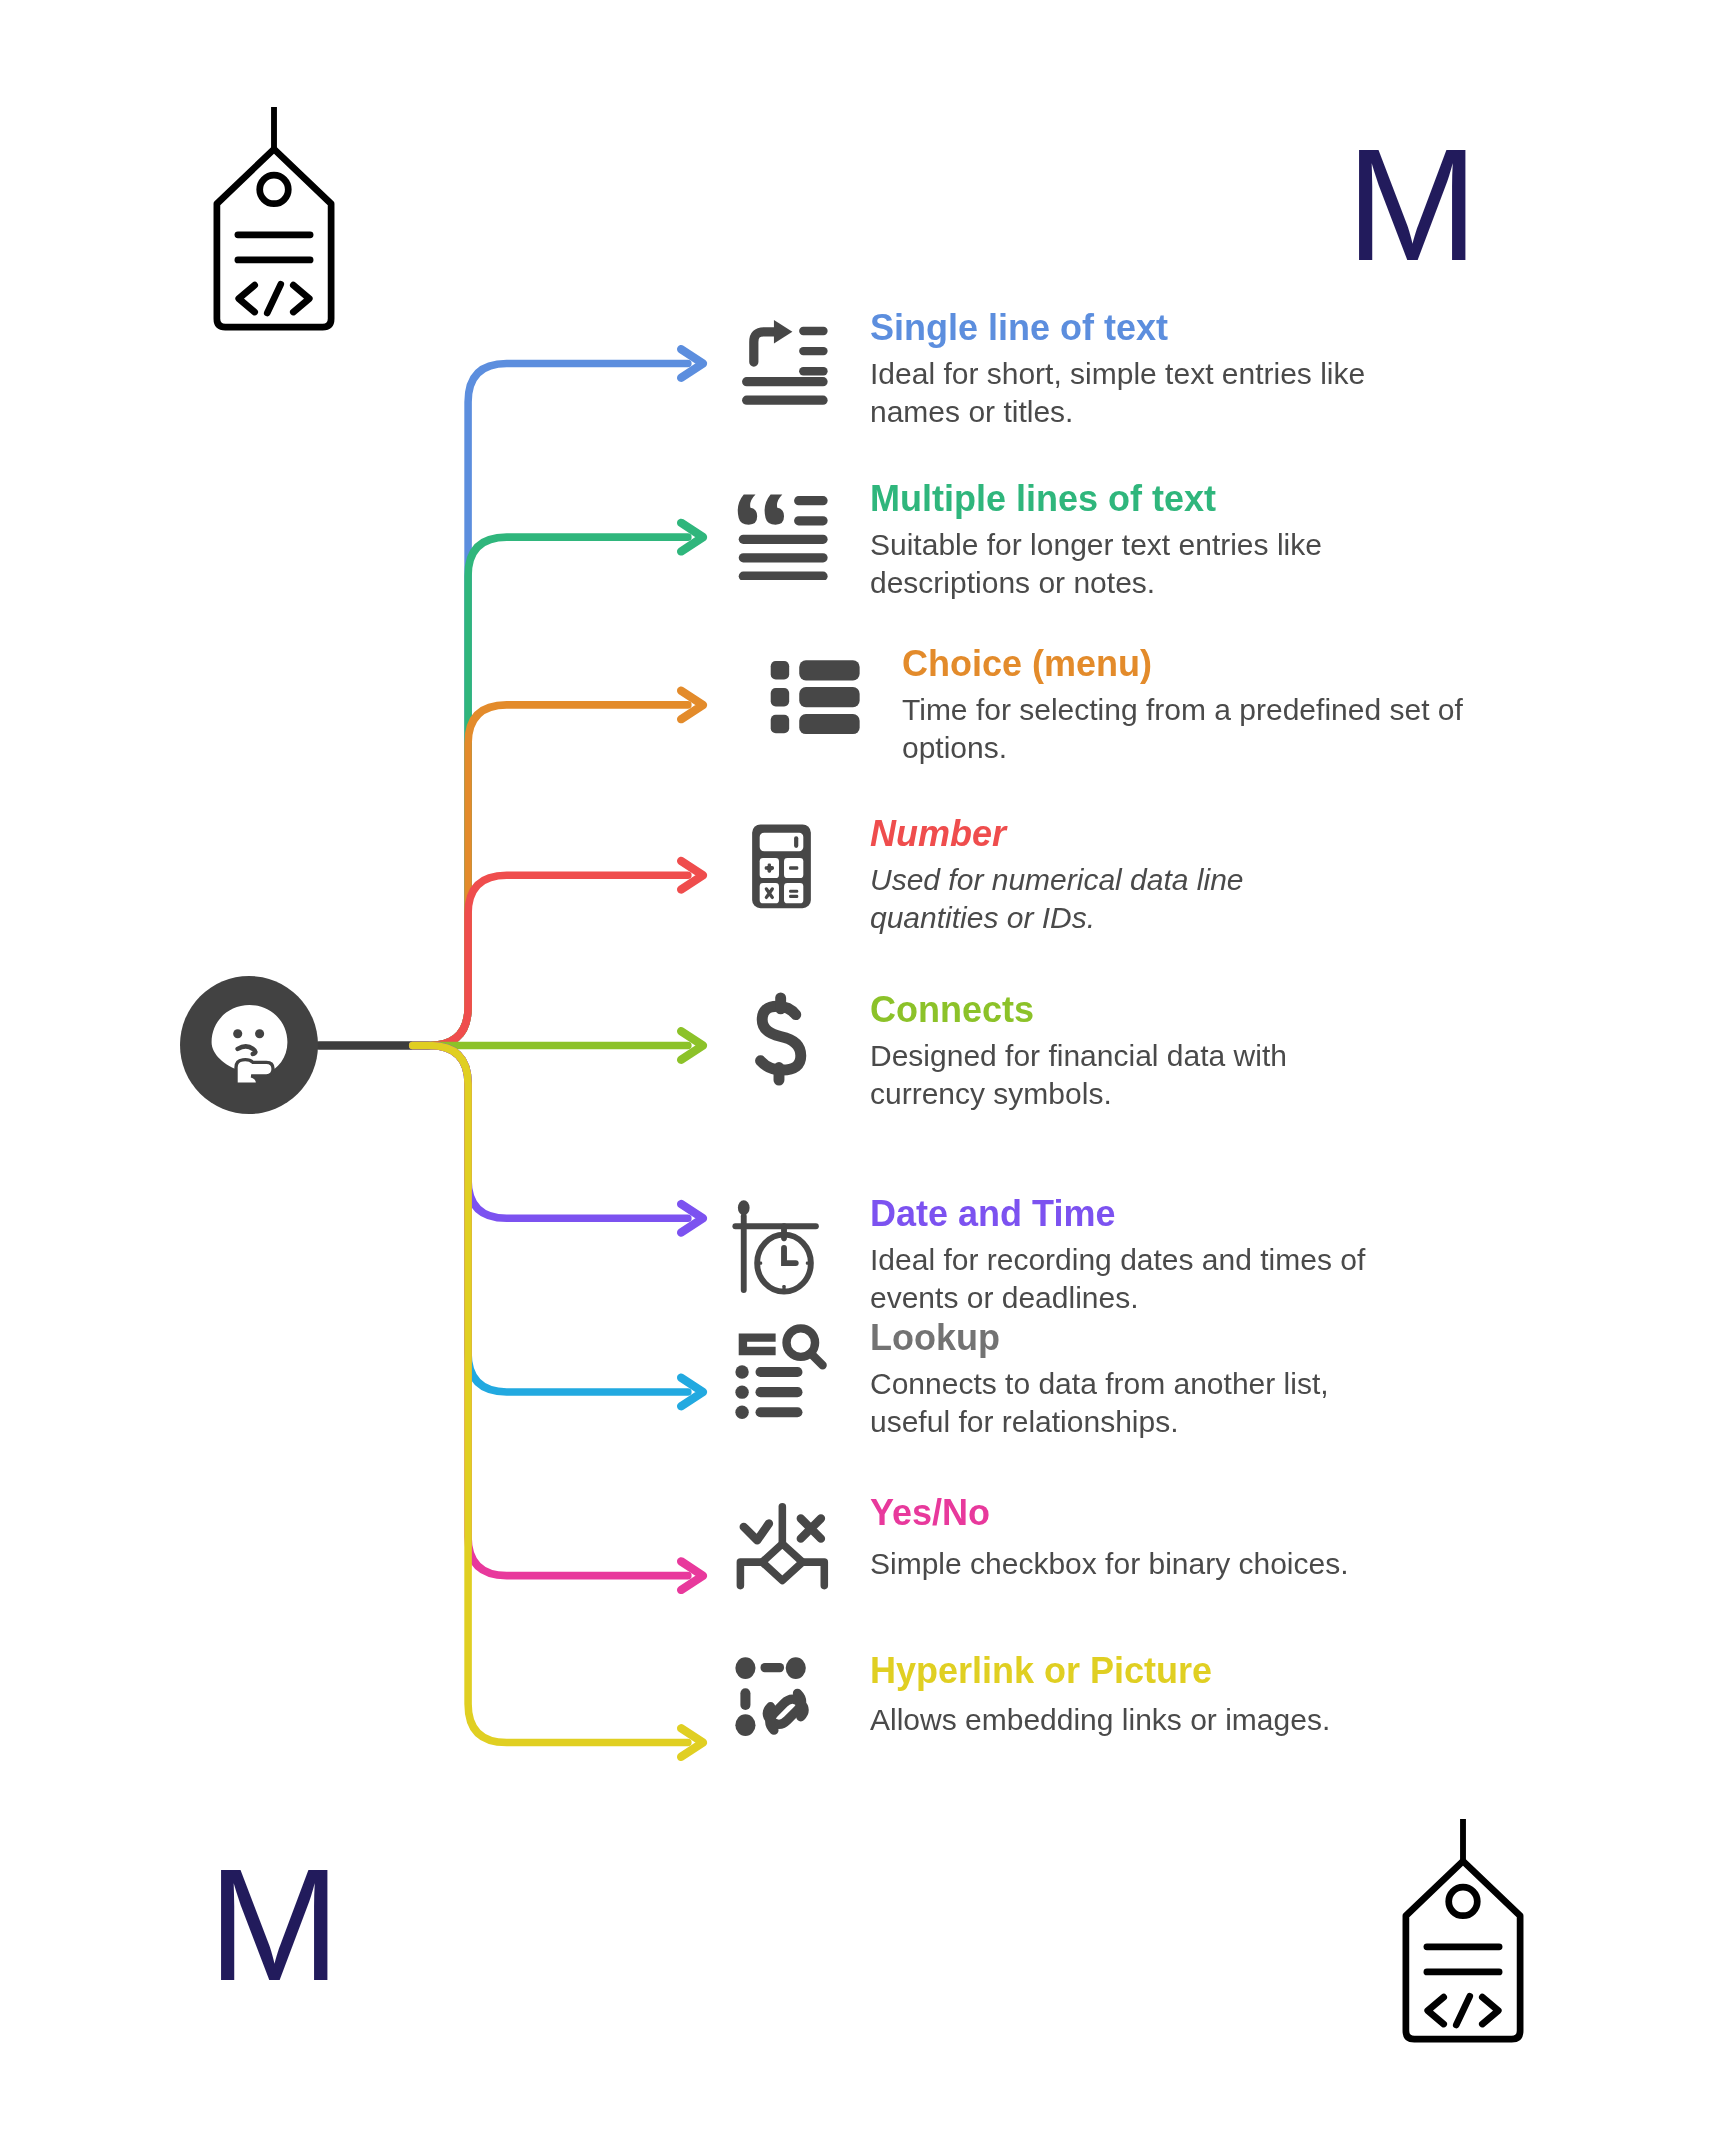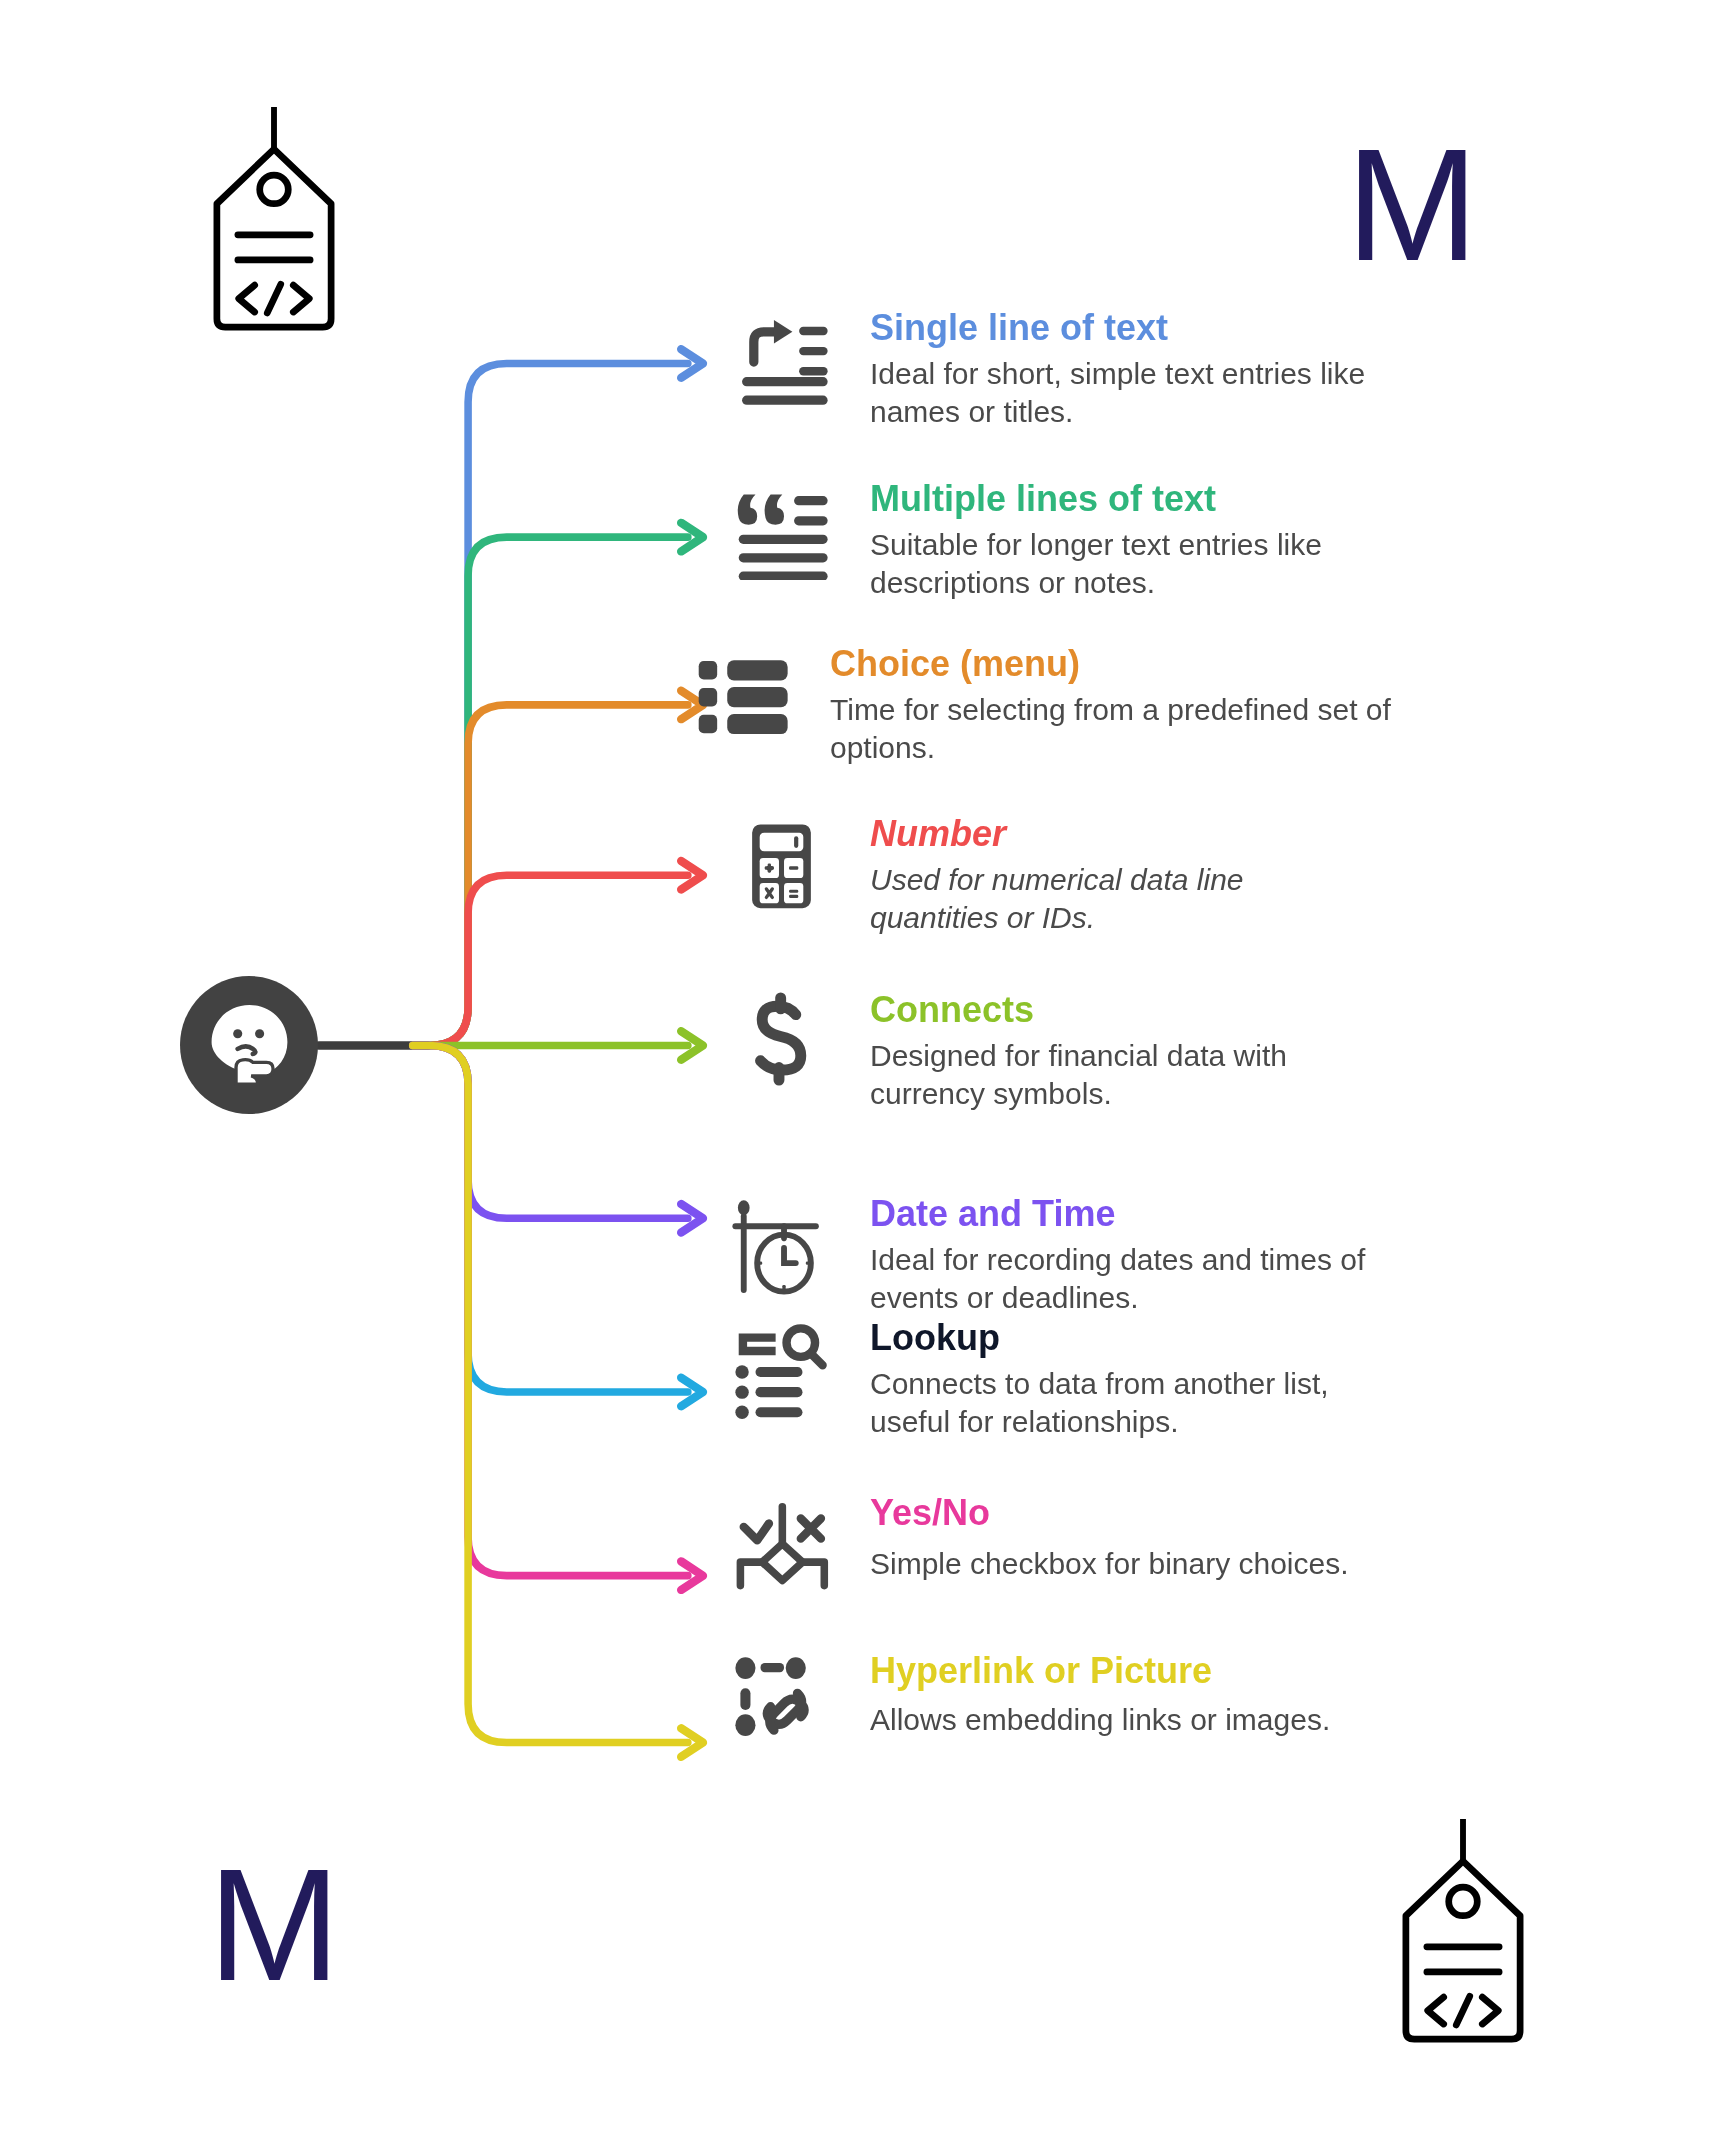--- a/index.html
+++ b/index.html
@@ -164,21 +164,21 @@
           <rect x="8" y="108" width="106" height="11" rx="5.5"></rect>
         </g>
       </svg>
     </div>
     <div class="txt">
       <div class="title" style="color: rgb(47, 182, 124);">Multiple lines of text</div>
       <div class="desc" style="max-width:545px;">Suitable for longer text entries like descriptions or notes.</div>
     </div>
   </div>
 
-  <div class="row" style="left:692px;top:646px;">
+  <div class="row" style="left:764px;top:646px;">
     <div class="ico">
       <svg width="99" height="99" viewBox="0 0 118 118">
         <g fill="#474747">
           <rect x="8" y="18" width="22" height="22" rx="6"></rect>
           <rect x="42" y="17" width="72" height="24" rx="8"></rect>
           <rect x="8" y="50" width="22" height="22" rx="6"></rect>
           <rect x="42" y="49" width="72" height="24" rx="8"></rect>
           <rect x="8" y="82" width="22" height="22" rx="6"></rect>
           <rect x="42" y="81" width="72" height="24" rx="8"></rect>
         </g>
@@ -269,21 +269,21 @@
           <circle cx="12" cy="62" r="8"></circle>
           <rect x="28" y="56" width="56" height="12" rx="6"></rect>
           <circle cx="12" cy="86" r="8"></circle>
           <rect x="28" y="80" width="56" height="12" rx="6"></rect>
           <circle cx="12" cy="110" r="8"></circle>
           <rect x="28" y="104" width="56" height="12" rx="6"></rect>
         </g>
       </svg>
     </div>
     <div class="txt">
-      <div class="title" style="color: #0f172a;">Lookup</div>
+      <div class="title" style="color: #737373;">Lookup</div>
       <div class="desc" style="max-width:545px;">Connects to data from another list, useful for relationships.</div>
     </div>
   </div>
 
   <div class="row" style="left:732px;top:1495px;">
     <div class="ico">
       <svg width="99" height="99" viewBox="0 0 118 118">
         <g stroke="#474747" fill="none" stroke-width="9" stroke-linecap="round" stroke-linejoin="round">
           <path d="M14 38 L30 54 L44 34" stroke-width="10"></path>
           <path d="M82 28 L106 52 M106 28 L82 52" stroke-width="10"></path>

